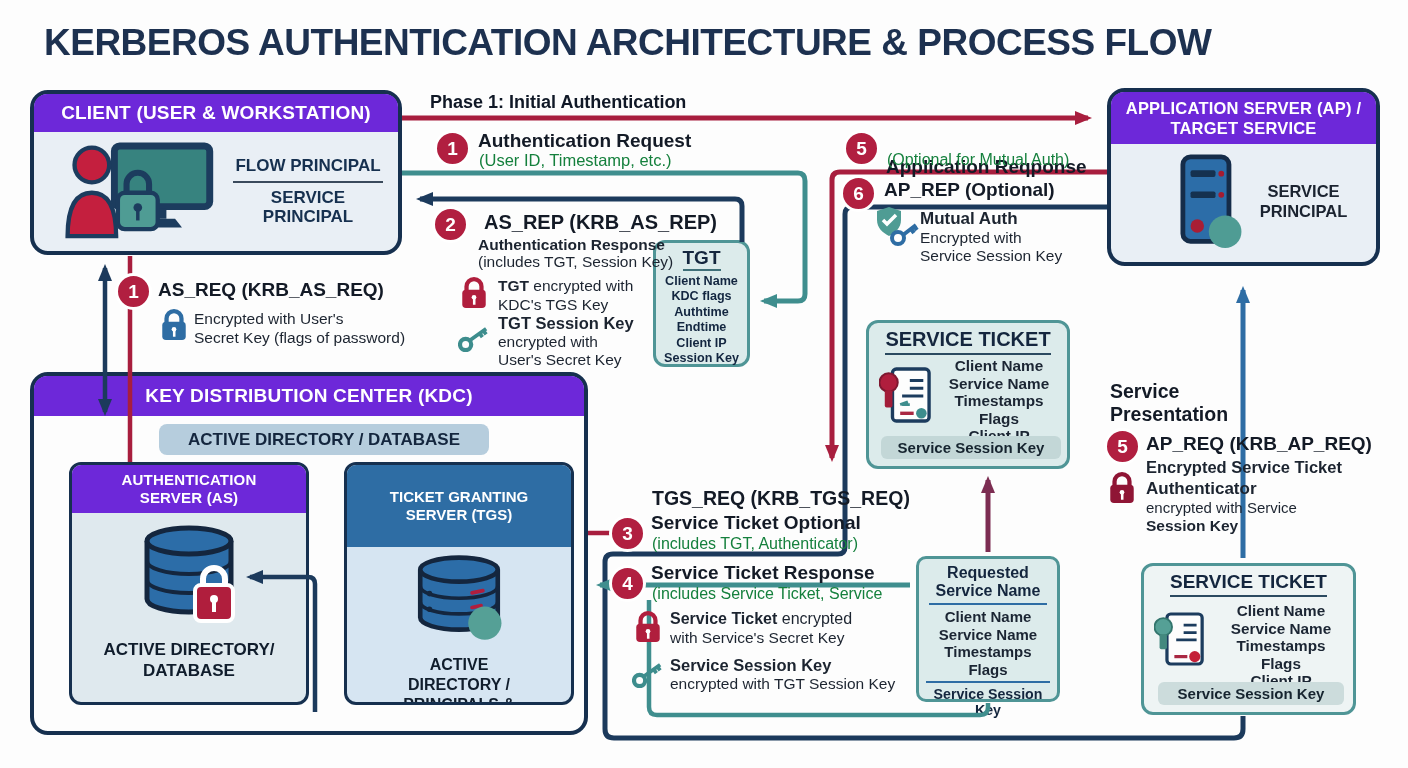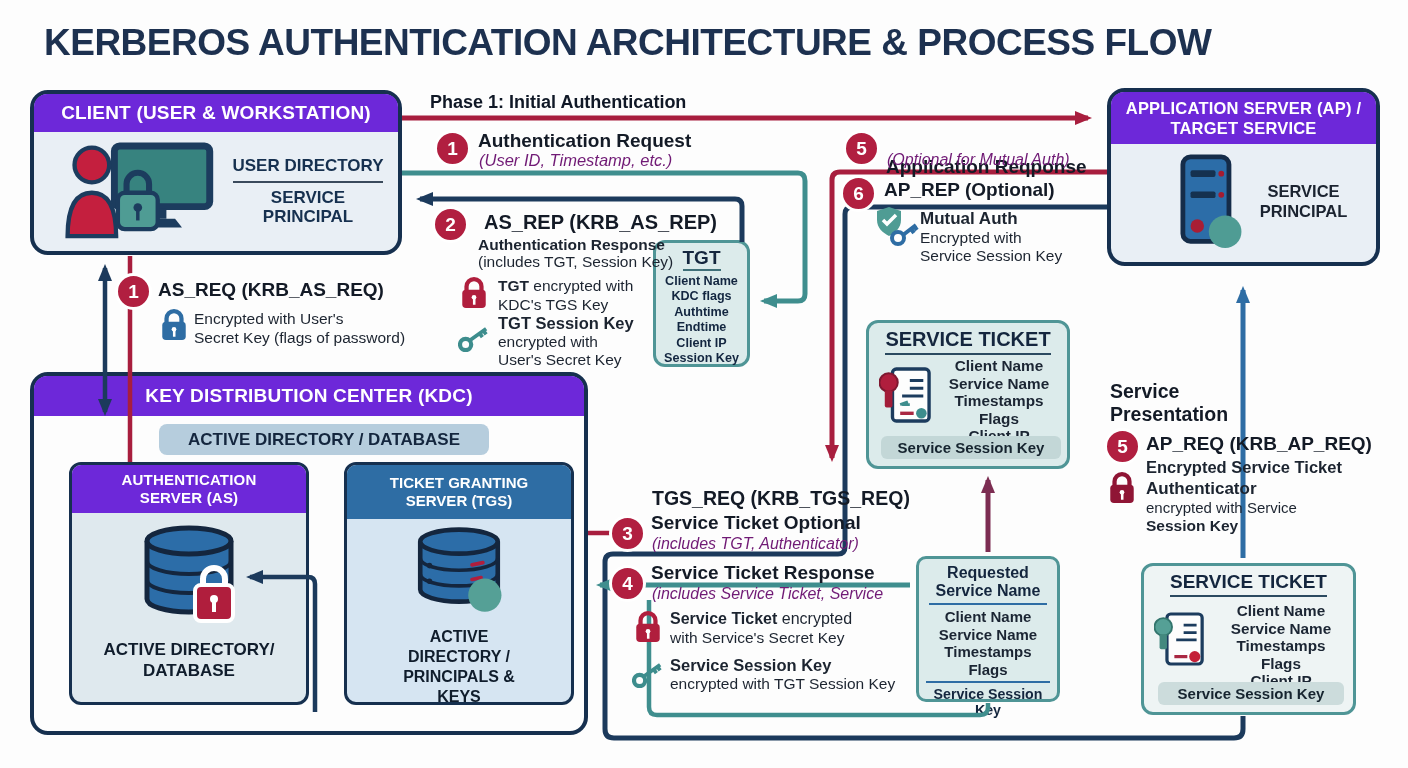--- a/index.html
+++ b/index.html
@@ -10,21 +10,21 @@
   
   .nbox{border:4px solid #16304f;border-radius:18px;background:#e9eff5;box-sizing:border-box;}
   .nhdr{background:#6d28d9;color:#fff;font-weight:700;text-align:center;
         display:flex;align-items:center;justify-content:center;letter-spacing:.2px;}
   .tealbox{background:#dcebeb;border:3px solid #4f9596;border-radius:12px;box-sizing:border-box;}
   .title-underline{display:inline-block;border-bottom:2.5px solid #2b4a60;padding-bottom:2px;}
   
   .h-title{font-size:37px;font-weight:800;color:#1d3150;letter-spacing:-.5px;white-space:nowrap;}
   .phase{font-size:18px;font-weight:700;color:#101826;}
   .step-title{font-size:19px;font-weight:700;color:#131a26;white-space:nowrap;}
-  .step-sub{font-size:15.5px;color:#701a75;white-space:nowrap;font-style:italic;}
+  .step-sub{font-size:15.5px;color:#15803d;white-space:nowrap;}
   .ann{font-size:15.5px;color:#1c2430;line-height:18.5px;white-space:nowrap;}
   .ann b,.step-sub b{font-weight:700;}
   .fields{font-size:15px;font-weight:700;color:#1b2533;line-height:18px;text-align:center;}
   .navytxt{color:#16304f;font-weight:700;}
   
   .num{width:37px;height:37px;border-radius:50%;background:#b11f40;border:3px solid #fff;
        box-sizing:border-box;color:#fff;font-weight:700;font-size:19px;
        display:flex;align-items:center;justify-content:center;}
   
   .pillbadge{background:#c3d7d7;border-radius:6px;font-weight:700;color:#16242f;
@@ -49,21 +49,21 @@
           <path d="M90,102 H140 L132,92 H98 Z" fill="#1c3c5e"></path>
           <circle cx="36" cy="30" r="20" fill="#c41f3e" stroke="#1c3c5e" stroke-width="5"></circle>
           <path d="M8,112 Q8,62 36,62 Q64,62 64,112 Z" fill="#c41f3e" stroke="#1c3c5e" stroke-width="5"></path>
           <path d="M76,64 V52 a13,13 0 0 1 26,0 V64" fill="none" stroke="#1c3c5e" stroke-width="7"></path>
           <rect x="66" y="62" width="46" height="42" rx="8" fill="#4f9c94" stroke="#1c3c5e" stroke-width="5"></rect>
           <circle cx="89" cy="79" r="5" fill="#1c3c5e"></circle>
             <rect x="87" y="81" width="4" height="13" fill="#1c3c5e"></rect>
         </svg>
       </span>
       <div style="flex:1;text-align:center;">
-        <div class="navytxt" style="font-size:17px;">USER DIRECTORY</div>
+        <div class="navytxt" style="font-size:17px;">FLOW PRINCIPAL</div>
         <div style="border-top:2px solid #3a4a5c;width:150px;margin:5px auto;"></div>
         <div class="navytxt" style="font-size:17px;width:130px;margin:0 auto;line-height:19px;">SERVICE PRINCIPAL</div>
       </div>
     </div>
   </div>
 
   <div class="abs nbox z1" style="left:1107px;top:88px;width:273px;height:178px;">
     <div class="nhdr" style="height:52px;border-radius:13px 13px 0 0;font-size:16.5px;line-height:20px;padding:0 14px;">APPLICATION SERVER (AP) / TARGET SERVICE</div>
     <div style="display:flex;align-items:center;height:114px;padding:0 12px;">
       <span style="margin-left:42px;">
@@ -115,21 +115,21 @@
             <circle cx="85" cy="78" r="4" fill="#fff"></circle>
               <rect x="83" y="80" width="4" height="11" fill="#fff"></rect>
           </svg>
         </span>
         <div class="navytxt" style="font-size:17px;color:#101d2c;line-height:21px;margin-top:4px;">ACTIVE DIRECTORY/ DATABASE</div>
       </div>
     </div>
 
     <div class="abs" style="left:310px;top:86px;width:230px;height:243px;border:3px solid #16304f;border-radius:12px;
          background:#d6e5f2;box-sizing:border-box;overflow:hidden;">
-      <div style="height:48px;font-size:15px;line-height:18px;padding:3px 26px;background:#2e6da4;color:#fff;font-weight:700;
+      <div style="height:48px;font-size:15px;line-height:18px;padding:17px 26px;background:#2e6da4;color:#fff;font-weight:700;
                   display:flex;align-items:center;justify-content:center;text-align:center;">TICKET GRANTING SERVER (TGS)</div>
       <div style="text-align:center;margin-top:6px;">
         <span style="display:inline-block;">
           <svg width="112" height="96" viewBox="0 0 120 104">
             <path d="M18,18 V70 A42,13 0 0 0 102,70 V18" fill="#2c6da8" stroke="#14263e" stroke-width="5"></path>
             <path d="M18,36 A42,13 0 0 0 102,36" fill="none" stroke="#14263e" stroke-width="4"></path>
             <path d="M18,53 A42,13 0 0 0 102,53" fill="none" stroke="#14263e" stroke-width="4"></path>
             <ellipse cx="60" cy="18" rx="42" ry="13" fill="#2c6da8" stroke="#14263e" stroke-width="5"></ellipse>
             <circle cx="28" cy="44" r="3" fill="#14263e"></circle>
               <circle cx="28" cy="61" r="3" fill="#14263e"></circle>

